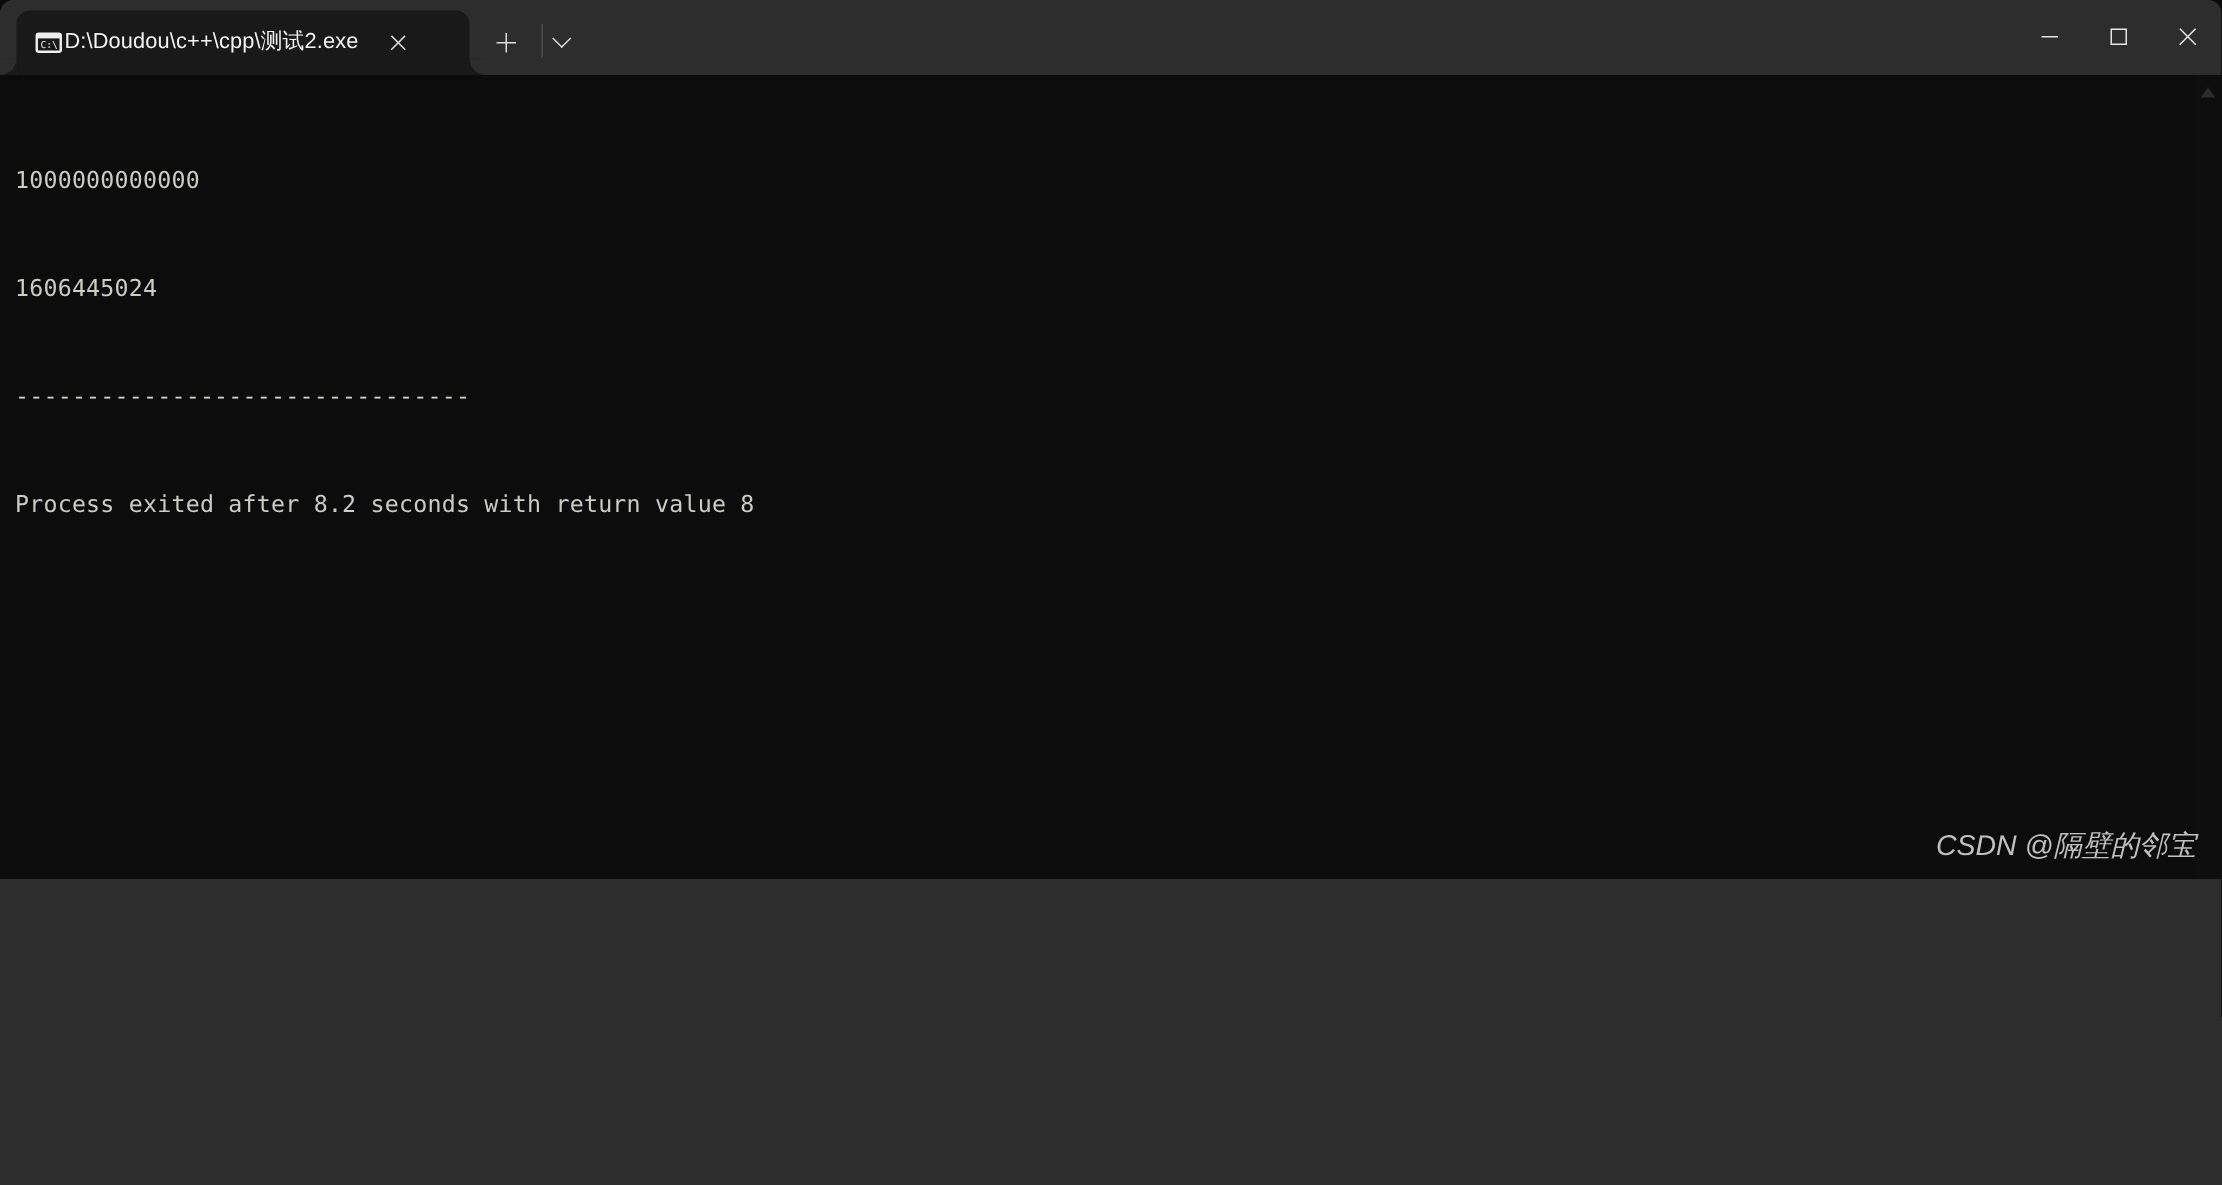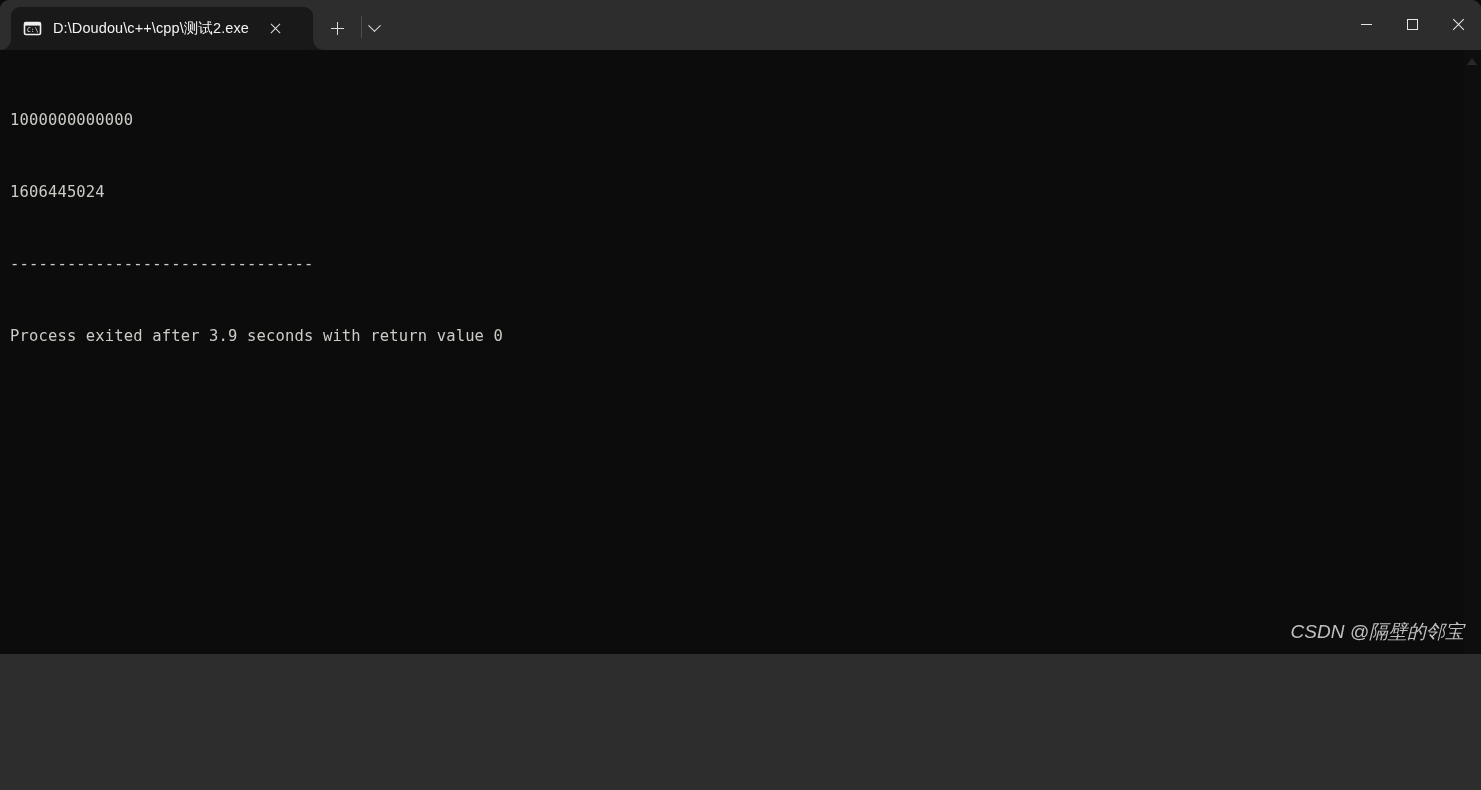--- a/index.html
+++ b/index.html
@@ -67,21 +67,20 @@
   }
 
   .tab-icon {
     width: 21px;
     height: 21px;
     flex: 0 0 21px;
     display: block;
   }
 
   .tab-title {
-    margin-left: 10px;
     flex: 1 1 auto;
     color: #f3f3f3;
     font-size: 14.5px;
     line-height: 43px;
     white-space: nowrap;
     overflow: hidden;
     text-overflow: clip;
     letter-spacing: 0.1px;
     max-width: 208px;
   }
@@ -201,21 +200,21 @@
     border-bottom: 1.4px solid #dcdcdc;
     transform: rotate(45deg) translate(-2px, -2px);
   }
 
   
   .terminal {
     position: absolute;
     top: 50px;
     left: 0;
     width: 1481px;
-    height: 604px;
+    height: 536px;
     background: #0c0c0c;
     overflow: hidden;
   }
 
   .console-text {
     position: absolute;
     top: 10px;
     left: 10px;
     color: #ccccc6;
     font-family: "DejaVu Sans Mono", "Liberation Mono", monospace;
@@ -307,21 +306,21 @@
       </div>
     </div>
   </div>
 
   <div class="terminal">
 
     <div class="console-text">
       <div>1000000000000</div>
       <div>1606445024</div>
       <div>--------------------------------</div>
-      <div>Process exited after 3.9 seconds with return value 0</div>
+      <div>Process exited after 8.2 seconds with return value 8</div>
     </div>
 
     <div class="scrollbar">
       <div class="sb-arrow sb-up"></div>
       <div class="sb-arrow sb-down"></div>
     </div>
 
     <div class="watermark">CSDN @隔壁的邻宝</div>
   </div>
 

